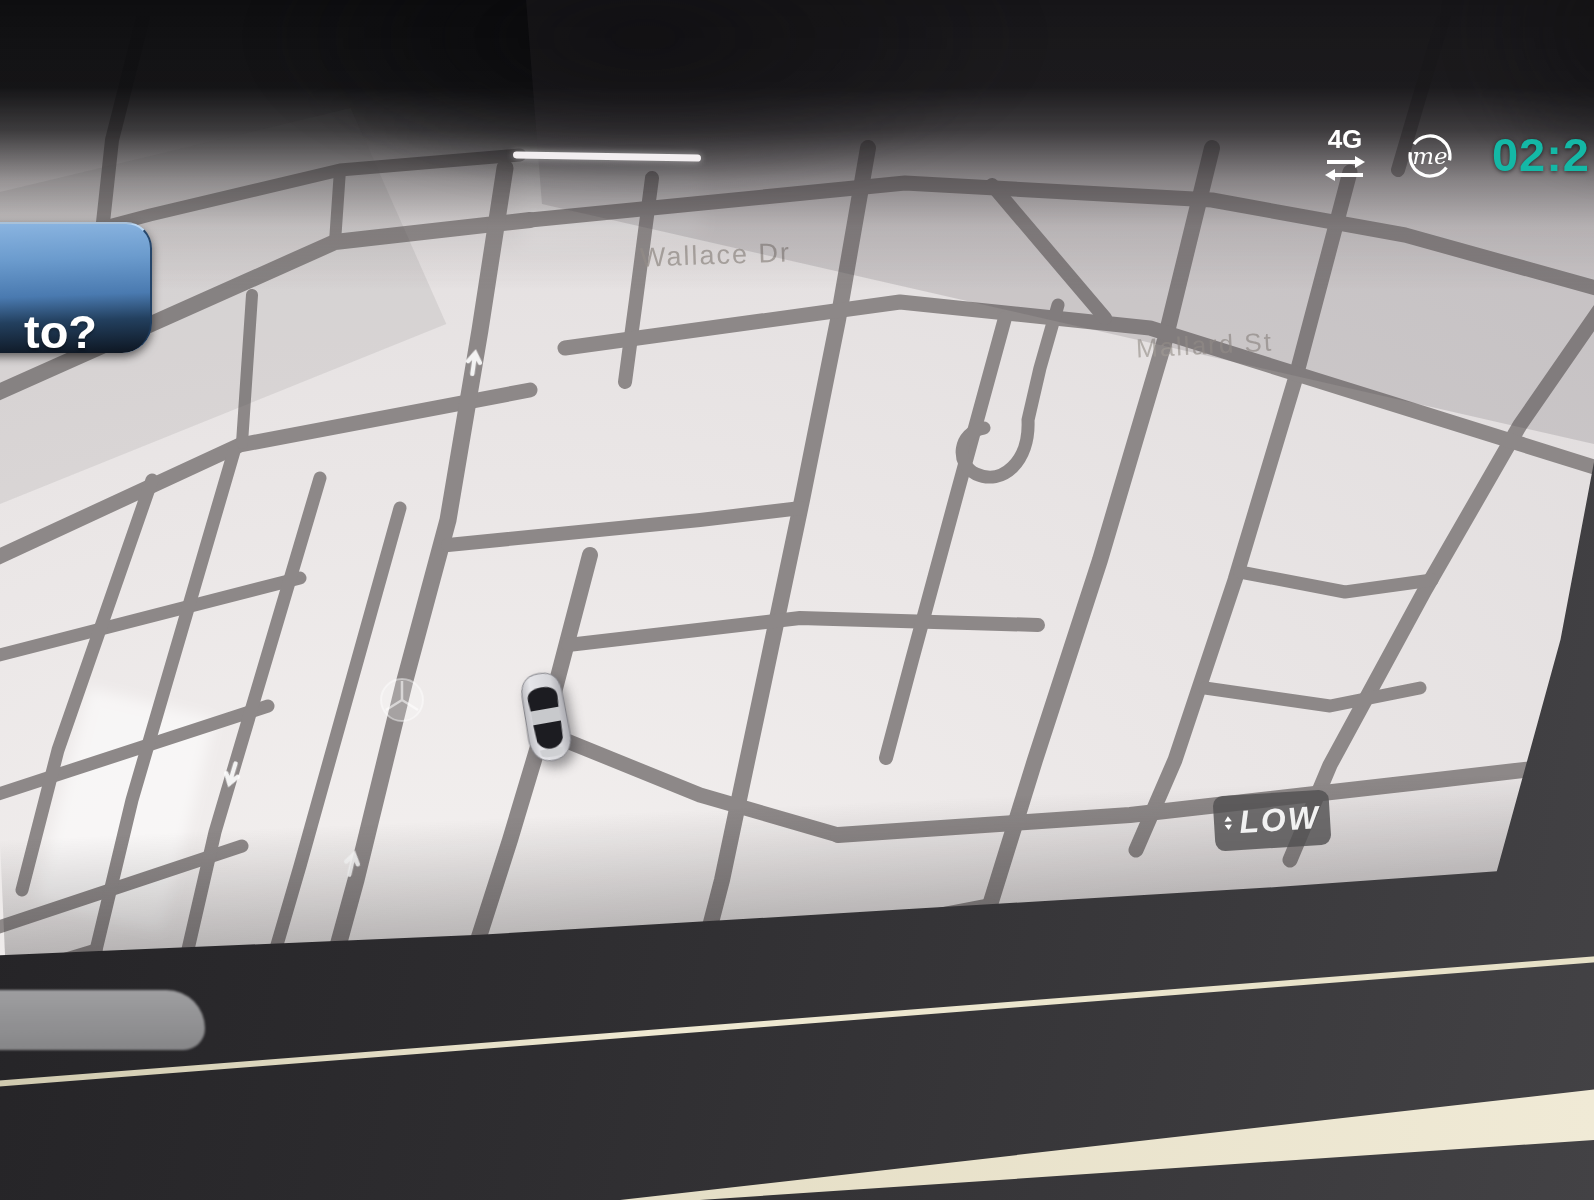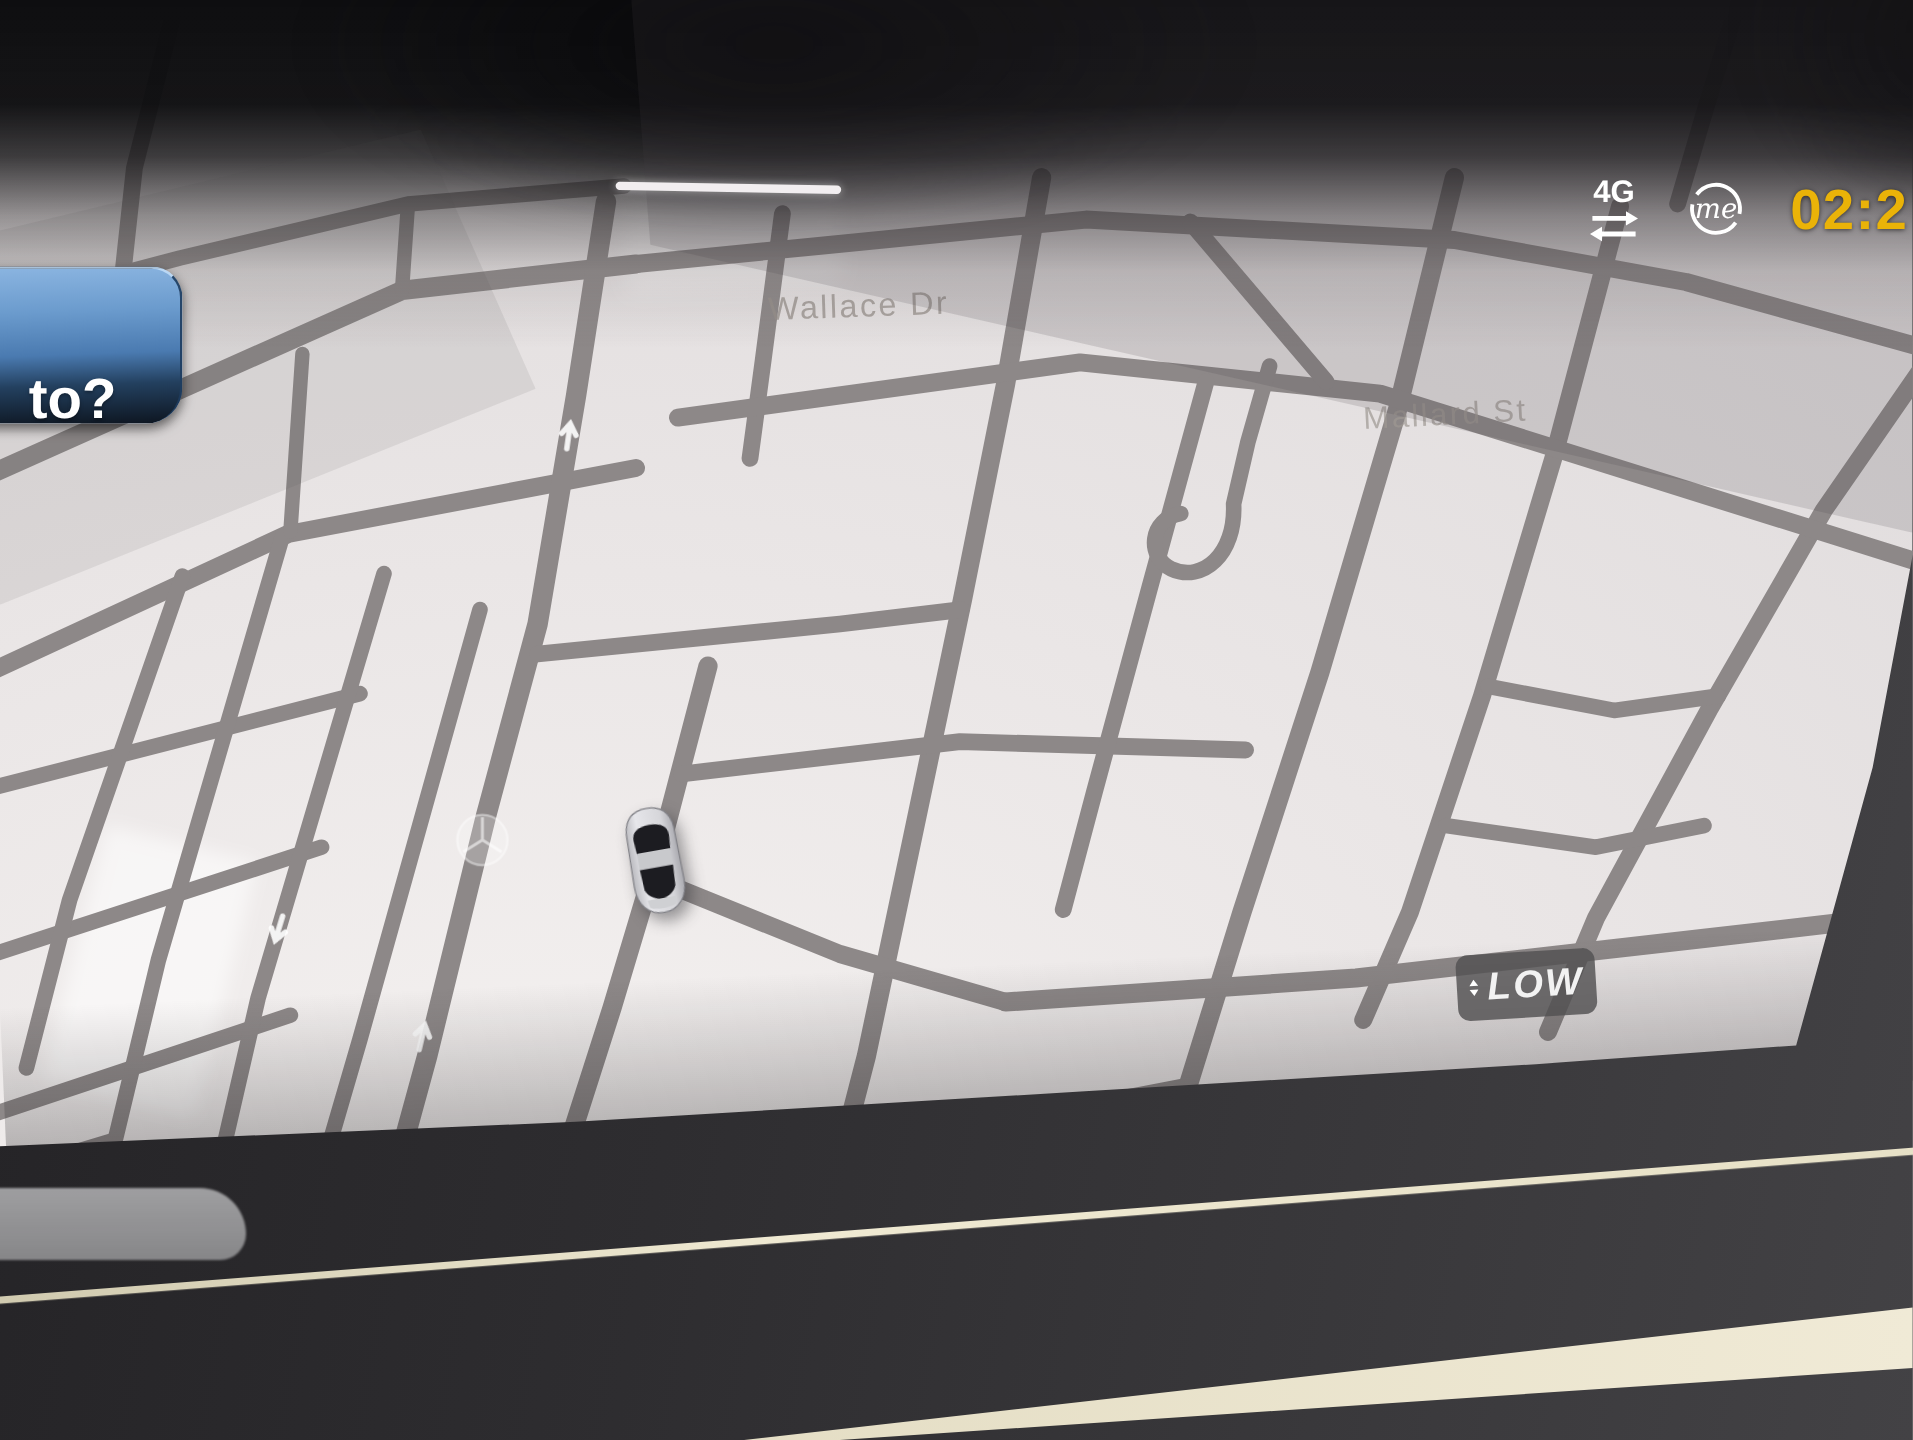--- a/index.html
+++ b/index.html
@@ -32,22 +32,22 @@
   
   #handle{left:513px;top:153px;width:188px;height:7px;border-radius:4px;z-index:8;
     background:#f2eef0;transform:rotate(1deg);box-shadow:0 0 7px rgba(255,255,255,.45);}
   #whereto{left:-14px;top:222px;width:164px;height:129px;z-index:8;
     border-radius:0 26px 30px 0;
     background:linear-gradient(178deg,#8ab4e0 0%,#6b9bcd 28%,#4a7ab0 55%,#23405f 74%,#0d1520 100%);
     border-top:2px solid rgba(195,222,248,.85);border-right:2px solid rgba(30,60,95,.9);
     box-shadow:0 4px 10px rgba(0,0,0,.55);}
   #whereto span{position:absolute;left:38px;top:32px;font-size:47px;font-weight:bold;color:#fff;
     text-shadow:0 2px 3px rgba(0,0,0,.35);margin-top:48px;}
-  #statusbar{top:126px;right:4px;z-index:8;display:flex;align-items:center;gap:36px;margin-top:20px;}
-  #clock{font-size:47px;font-weight:bold;color:#eab308;letter-spacing:1px;
+  #statusbar{top:126px;right:4px;z-index:8;display:flex;align-items:flex-end;gap:36px;}
+  #clock{font-size:47px;font-weight:bold;color:#14b8a6;letter-spacing:1px;
     text-shadow:0 1px 4px rgba(0,0,0,.6);}
   #lowbadge{left:1214px;top:793px;width:116px;height:55px;z-index:8;border-radius:10px;
     background:rgba(82,80,82,.82);transform:rotate(-3.5deg);display:flex;align-items:center;
     padding:0 10px;box-sizing:border-box;gap:7px;}
   #lowbadge .lbl{font-size:32px;font-weight:600;font-style:italic;color:#f2f2f2;letter-spacing:2px;}
 
   
   .street{z-index:6;pointer-events:none;letter-spacing:2px;}
   #st-wallace{left:640px;top:240px;font-size:27px;color:rgba(150,143,138,.75);transform:rotate(-2deg);}
   #st-mallard{left:1136px;top:330px;font-size:26px;color:rgba(158,152,147,.7);transform:rotate(-3deg);}

